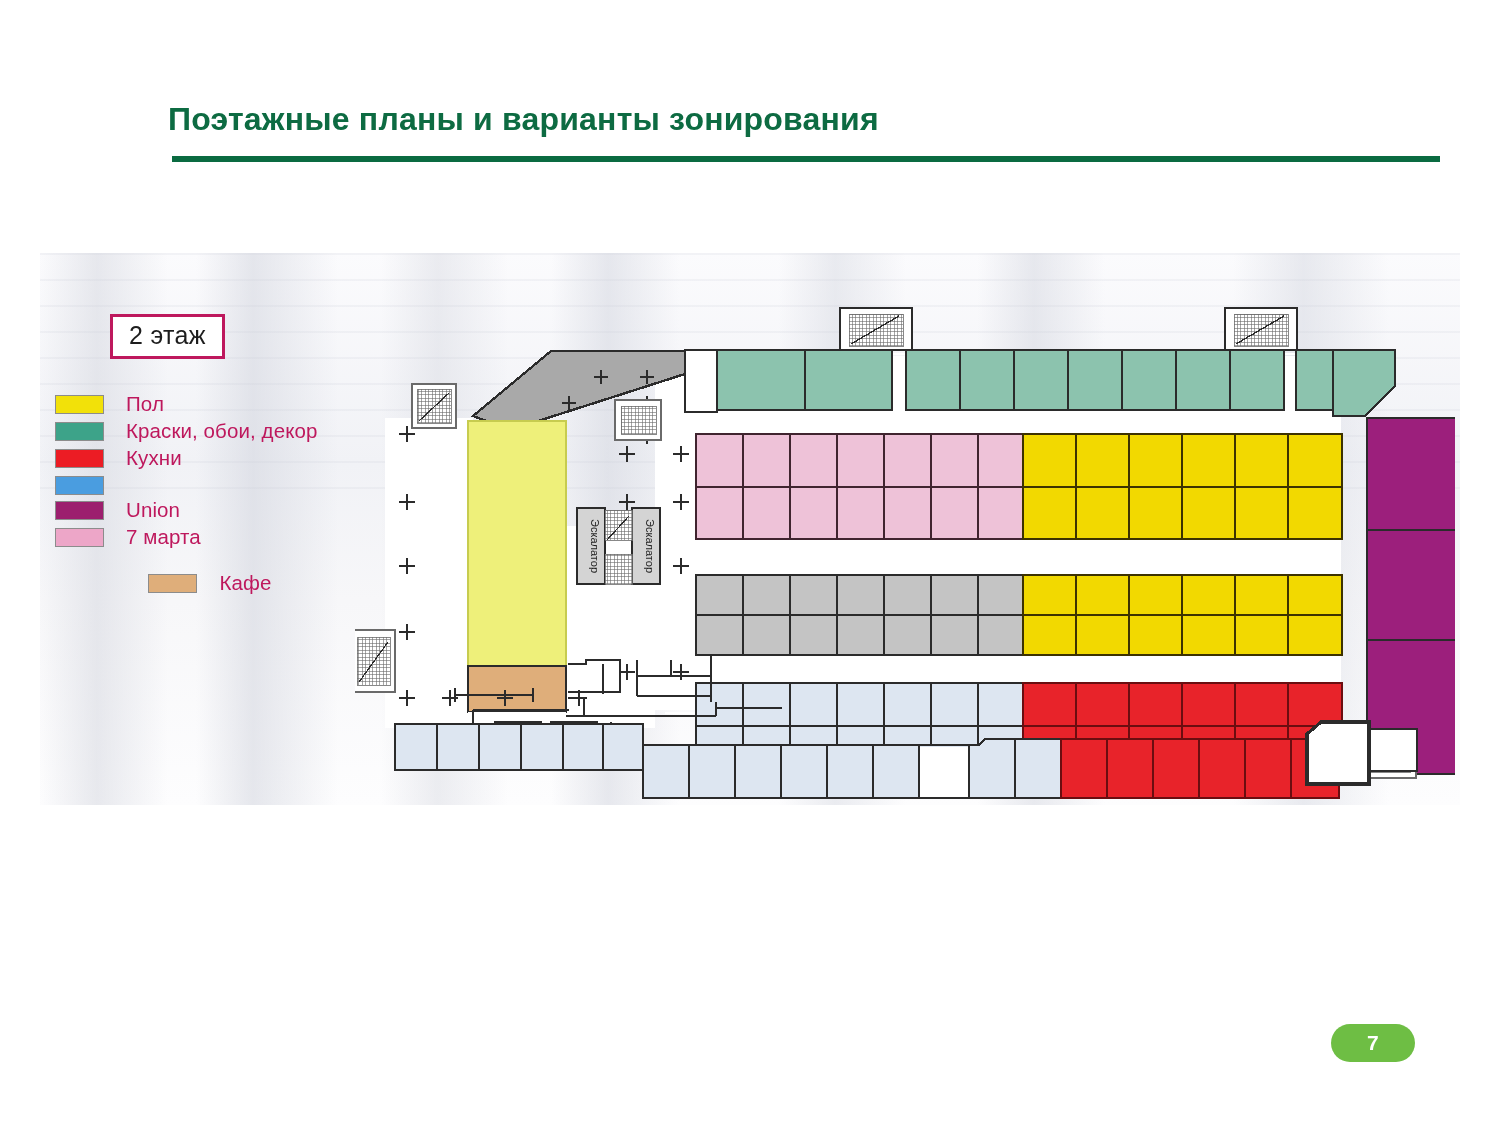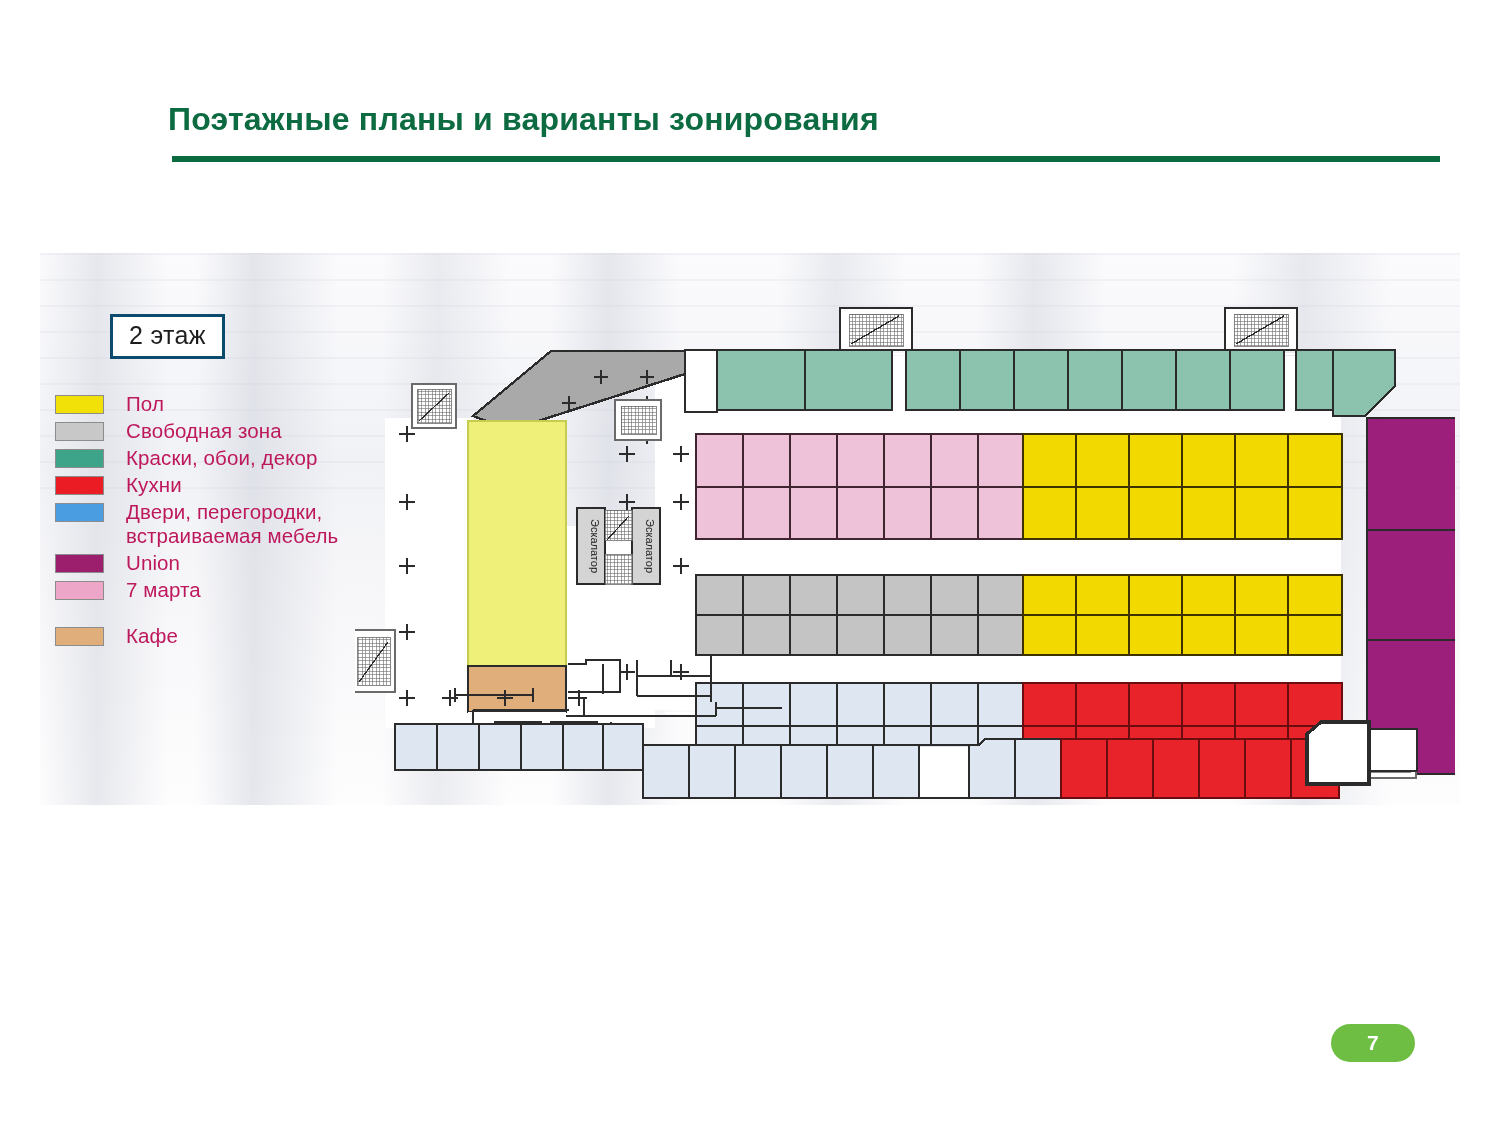--- a/index.html
+++ b/index.html
@@ -46,29 +46,29 @@
   #panel-watermark::after{
     content:"";position:absolute;left:0;right:0;top:0;height:46%;
     background:
       repeating-linear-gradient(180deg,rgba(200,203,214,.18) 0 2px,rgba(255,255,255,0) 2px 26px);
   }
 
   
   #floor-badge{
     position:absolute;left:110px;top:314px;
     padding:4px 16px 6px;
-    border:3px solid #0c4a6e;background:#ffffff;
+    border:3px solid #be185d;background:#ffffff;
     font-size:25px;color:#1d1d1d;line-height:1.15;
     letter-spacing:.3px;
   }
 
   
   #legend{position:absolute;left:55px;top:392px;width:310px;}
   .legend-row{display:flex;align-items:flex-start;margin-bottom:3px;}
-  .legend-row.gap{margin-top:22px;}
+  .legend-row.gap{margin-top:22px;justify-content:center;}
   .sw{
     width:49px;height:19px;flex:0 0 49px;margin-top:3px;
     border:1px solid #8c8c8c;box-sizing:border-box;
   }
   .legend-label{
     margin-left:22px;font-size:20.5px;color:#be185d;line-height:24px;
     letter-spacing:.1px;
   }
 
   
@@ -98,39 +98,33 @@
 
 <div id="floor-badge">2 этаж</div>
 
 <div id="legend">
 
   <div class="legend-row">
     <span class="sw" style="background:#f2e109"></span>
     <span class="legend-label">Пол</span>
   </div>
 
-  <div class="legend-row">
-    <span class="sw" style="background:#c8c8c8"></span>
-    <span class="legend-label">Свободная зона</span>
-  </div>
 
   <div class="legend-row">
     <span class="sw" style="background:#3da389"></span>
     <span class="legend-label">Краски, обои, декор</span>
   </div>
 
   <div class="legend-row">
     <span class="sw" style="background:#ec1c24"></span>
     <span class="legend-label">Кухни</span>
   </div>
 
   <div class="legend-row">
     <span class="sw" style="background:#4a9de0"></span>
-    <span class="legend-label" style="white-space:pre-line">Двери, перегородки,
-встраиваемая мебель</span>
   </div>
 
   <div class="legend-row">
     <span class="sw" style="background:#9c1f6e"></span>
     <span class="legend-label">Union</span>
   </div>
 
   <div class="legend-row">
     <span class="sw" style="background:#eda6c8"></span>
     <span class="legend-label">7 марта</span>

